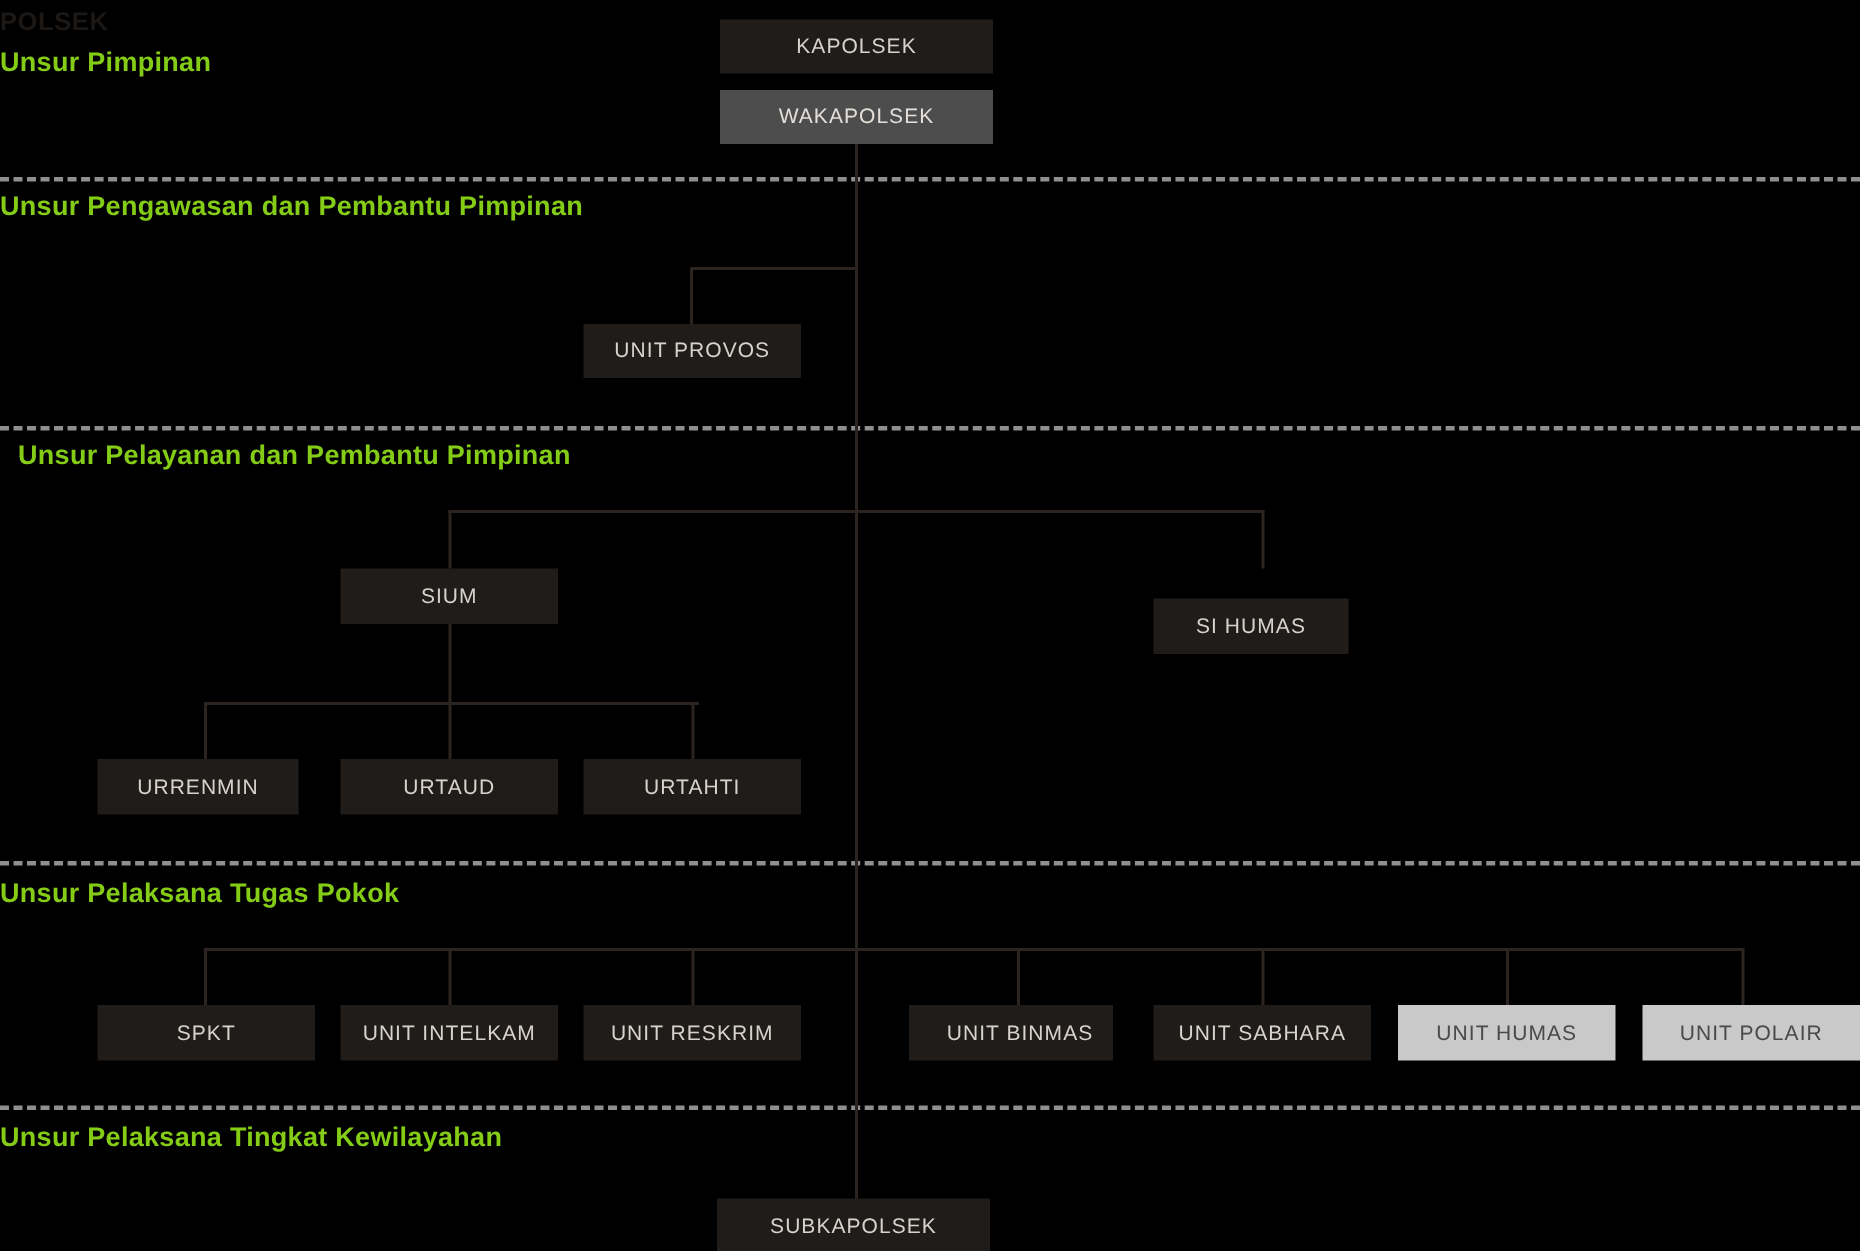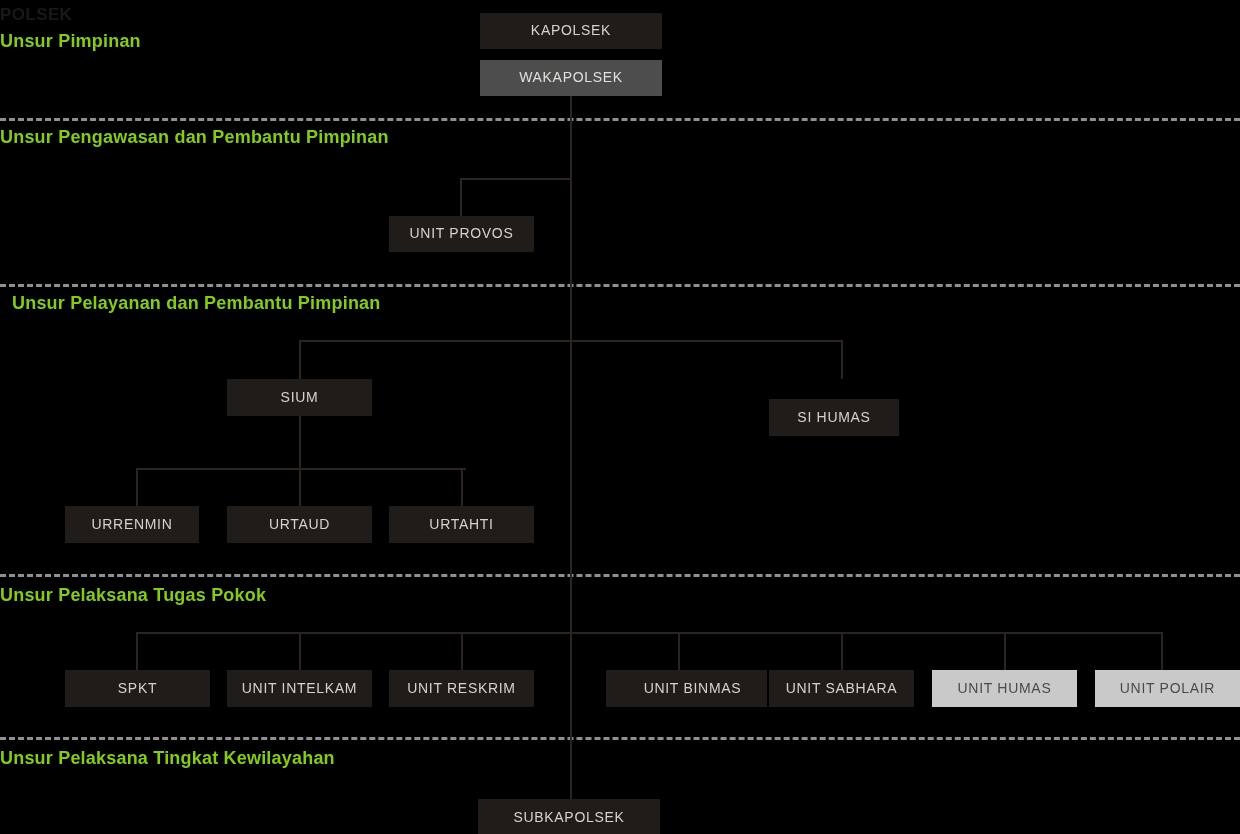--- a/index.html
+++ b/index.html
@@ -135,20 +135,20 @@
   <div class="node dark" style="left:227px; top:379px; width:145px; height:37px;">SIUM</div>
   <div class="node dark" style="left:769px; top:377px; width:130px; height:37px;margin-top:22px;">SI HUMAS</div>
 
   <div class="node dark" style="left:65px; top:506px; width:134px; height:37px;">URRENMIN</div>
   <div class="node dark" style="left:227px; top:506px; width:145px; height:37px;">URTAUD</div>
   <div class="node dark" style="left:389px; top:506px; width:145px; height:37px;">URTAHTI</div>
 
   <div class="node dark" style="left:65px; top:670px; width:145px; height:37px;">SPKT</div>
   <div class="node dark" style="left:227px; top:670px; width:145px; height:37px;">UNIT INTELKAM</div>
   <div class="node dark" style="left:389px; top:670px; width:145px; height:37px;">UNIT RESKRIM</div>
-  <div class="node dark" style="left:606px; top:670px; width:161px; height:37px;padding-left:16px;">UNIT BINMAS</div>
+  <div class="node dark" style="left:606px; top:670px; width:136px; height:37px;padding-left:16px;">UNIT BINMAS</div>
   <div class="node dark" style="left:769px; top:670px; width:145px; height:37px;">UNIT SABHARA</div>
   <div class="node light" style="left:932px; top:670px; width:145px; height:37px;">UNIT HUMAS</div>
   <div class="node light" style="left:1095px; top:670px; width:145px; height:37px;">UNIT POLAIR</div>
 
   <div class="node dark" style="left:478px; top:799px; width:182px; height:37px;">SUBKAPOLSEK</div>
 
 </div>
 
 </body></html>

